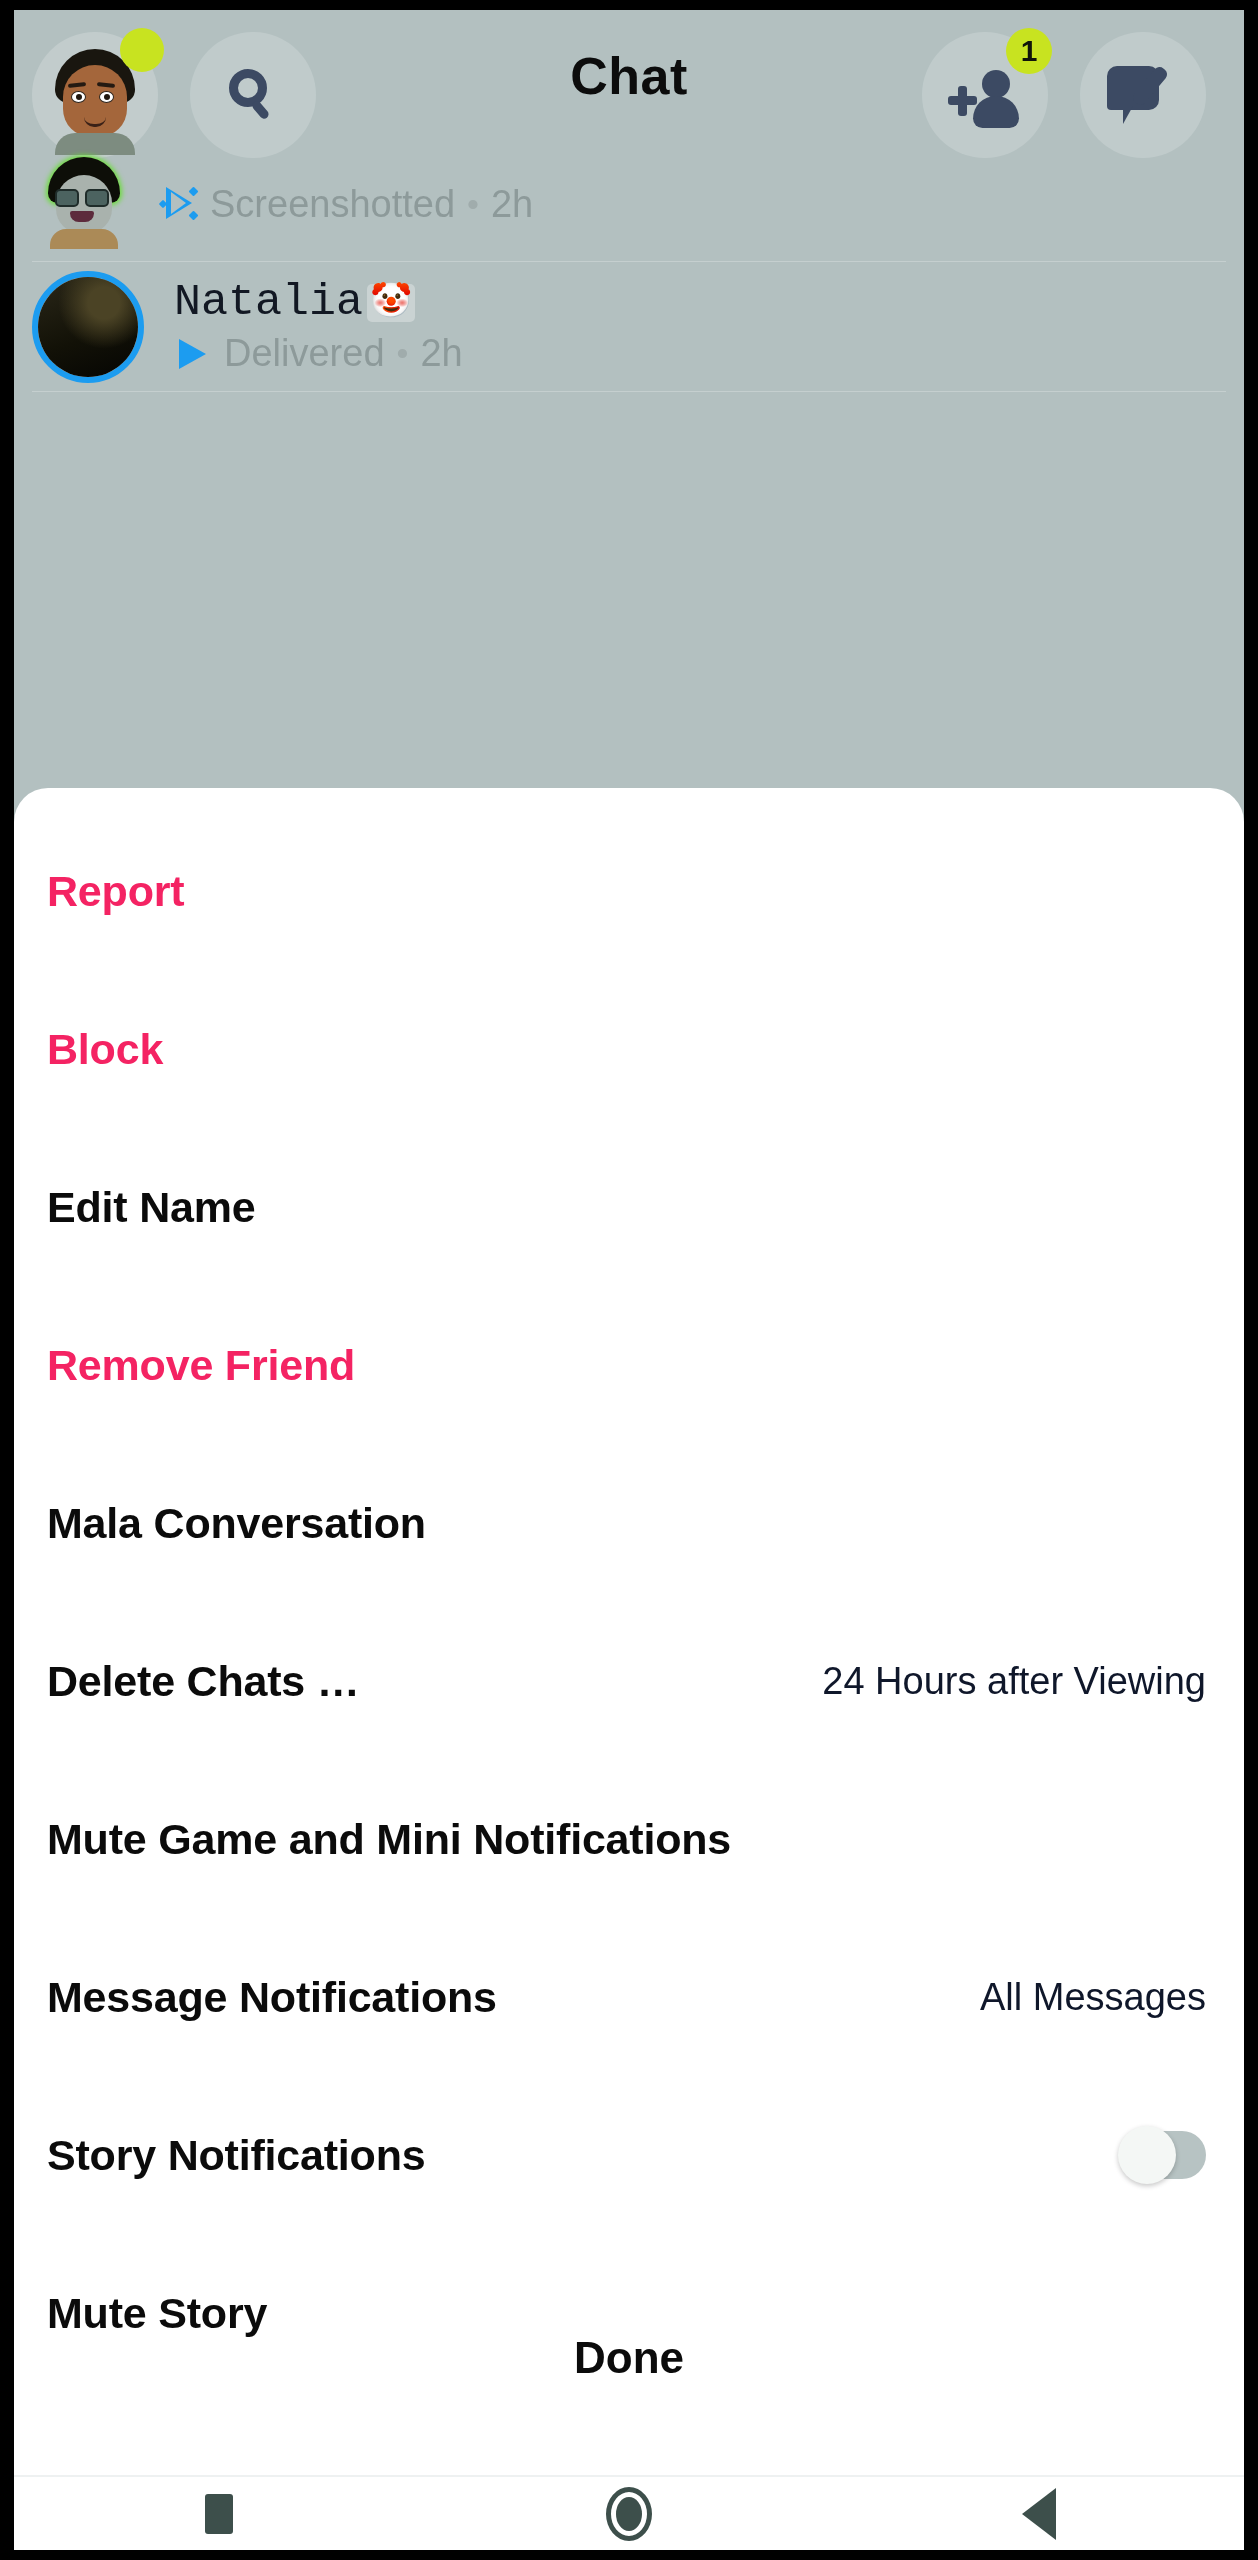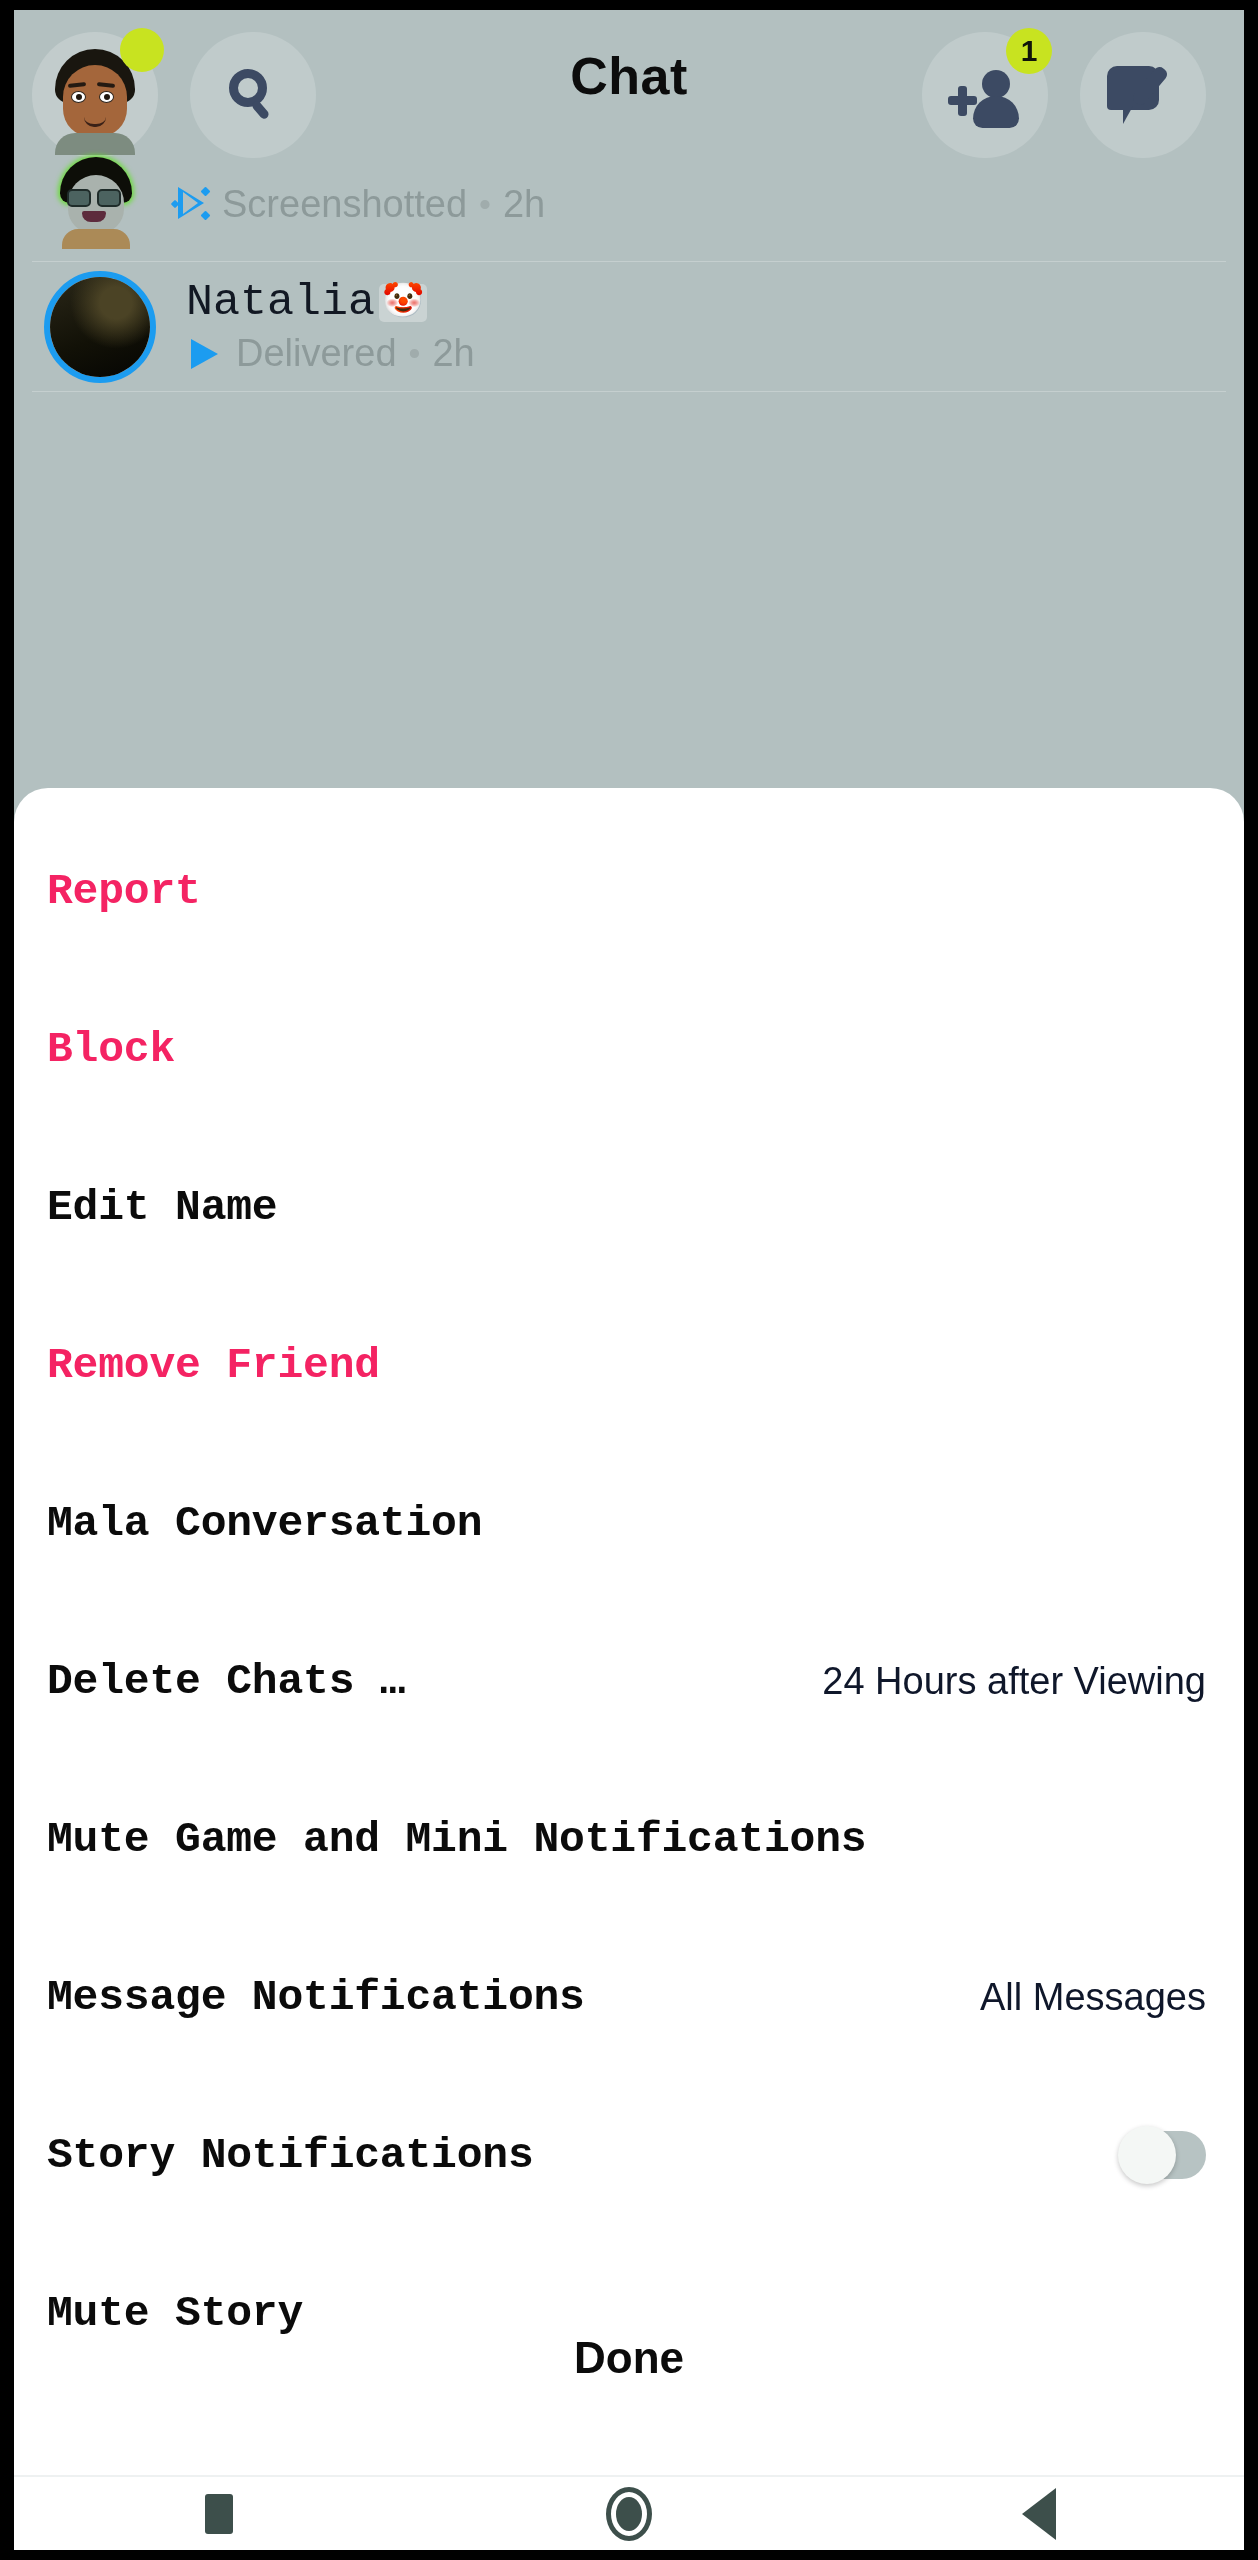--- a/index.html
+++ b/index.html
@@ -214,21 +214,21 @@
     text-align: center;
     font-size: 52px;
     font-weight: bold;
     color: #0c0c0c;
     letter-spacing: .5px;
   }
 
   
   .chat-row {
     position: absolute;
-    left: 12px;
+    left: 0;
     width: 1114px;
     display: flex;
     align-items: center;
   }
   .chat-row.r0 { top: 130px;  height: 122px; }
   .chat-row.r1 { top: 252px;  height: 130px; }
   .chat-row.r2 { top: 382px;  height: 130px; }
   .row-sep {
     position: absolute;
     left: 18px;
@@ -412,21 +412,20 @@
     padding: 0 38px 0 33px;
     box-sizing: border-box;
   }
   .menu-item + .menu-item { margin-top: 0; }
   .menu-label {
     font-size: 43px;
     font-weight: bold;
     color: #0b0b0b;
     letter-spacing: -0.2px;
     white-space: nowrap;
-    font-family: Liberation Mono, monospace;
   }
   .menu-label.danger { color: #f42363; }
   .menu-value {
     font-size: 38px;
     color: #0f172a;
     white-space: nowrap;
   }
 
   .toggle {
     position: relative;

